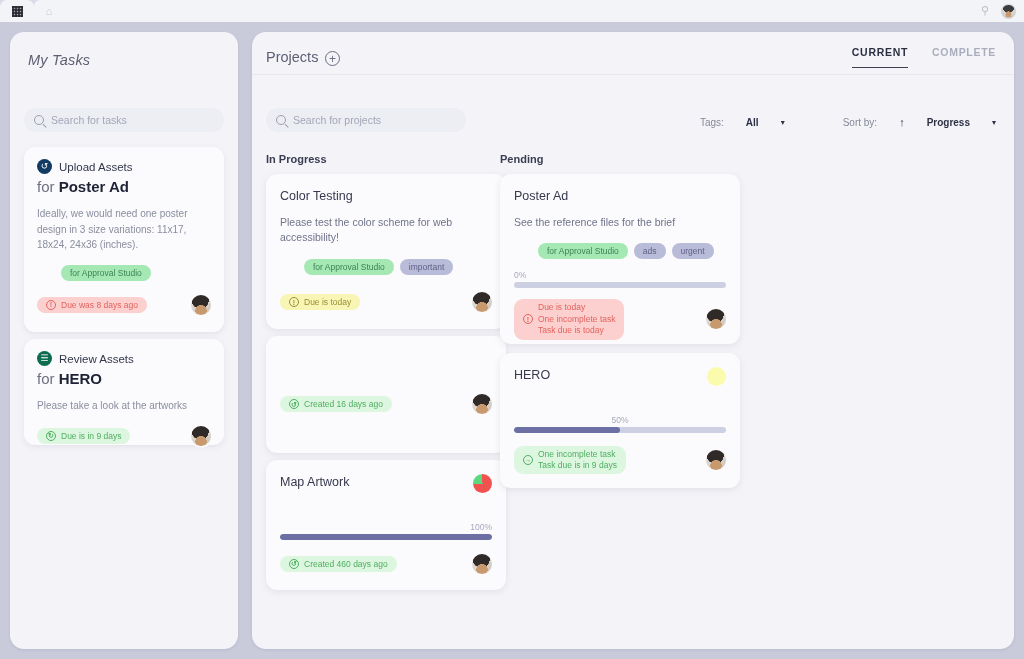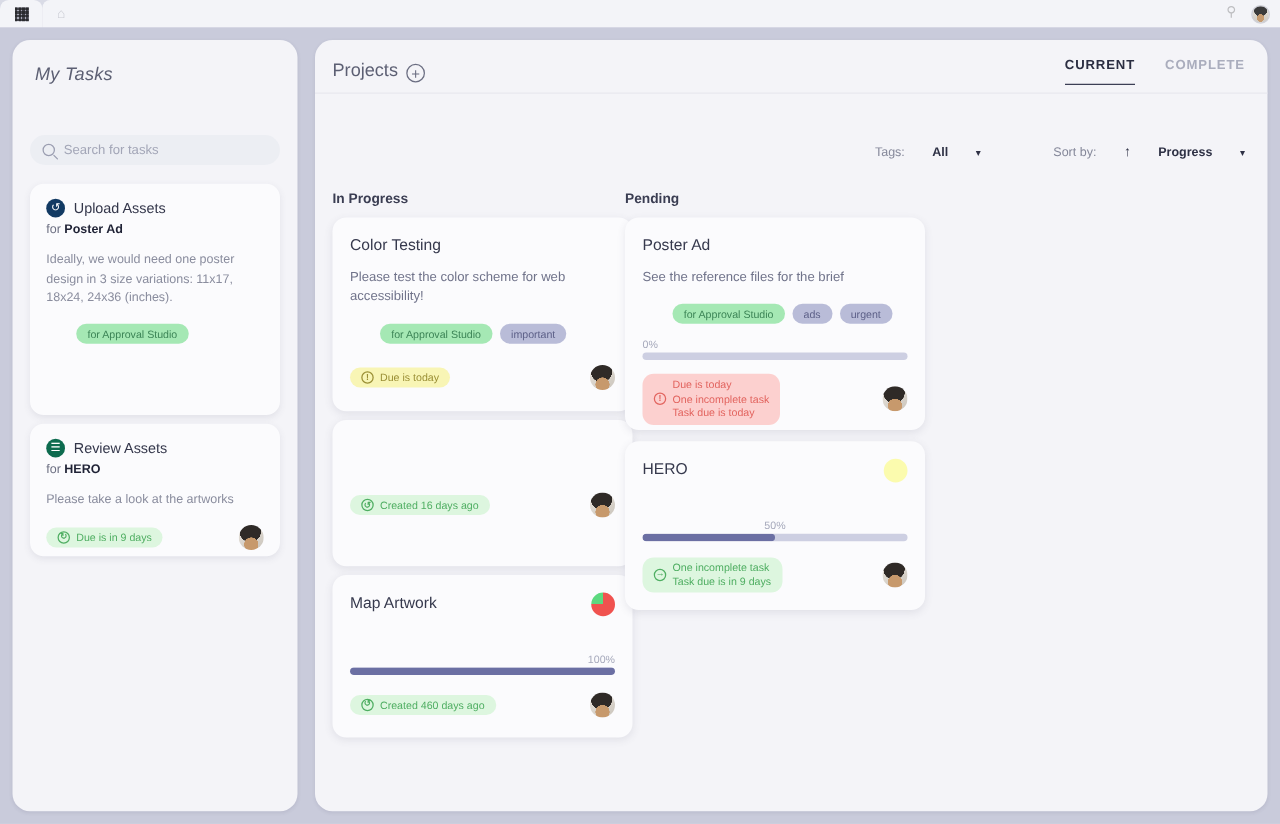--- a/index.html
+++ b/index.html
@@ -101,21 +101,21 @@
 
   .task-head{ display:flex; align-items:center; gap:7px; }
   .task-ico{
     width:15px;height:15px;border-radius:50%;flex:none;
     display:flex;align-items:center;justify-content:center;
     color:#fff;font-size:9px;line-height:1;
   }
   .task-ico.upload{ background:#123a63; }
   .task-ico.review{ background:#0d6b4f; }
   .task-name{ font-size:11.5px; color:#33364a; }
-  .task-for{ font-size:10px; color:#6c6f82; margin-top:4px; }
+  .task-for{ font-size:15px; color:#6c6f82; margin-top:4px; }
   .task-for b{ color:#1f2235; font-weight:700; }
   .task-desc{
     font-size:10px; color:#8a8d9e; line-height:1.55; margin-top:11px;
   }
 
   .pill{
     display:inline-flex; align-items:center; gap:5px;
     border-radius:9px; padding:3px 9px;
     font-size:8.5px; white-space:nowrap;
   }
@@ -254,20 +254,27 @@
         <span class="task-name">Upload Assets</span>
       </div>
       <div class="task-for">
         <span>for</span>
         <b>Poster Ad</b>
       </div>
       <div class="task-desc">Ideally, we would need one poster design in 3 size variations: 11x17, 18x24, 24x36 (inches).</div>
       <div class="tag-row" style="margin-top:12px">
         <span class="pill green-tag">for Approval Studio</span>
       </div>
+      <div class="card-footer" style="margin-top:14px">
+        <span class="pill due-red">
+          <span class="mini-ico">!</span>
+          <span>Due was 8 days ago</span>
+        </span>
+        <span class="avatar"></span>
+      </div>
     </div>
 
     <div class="task-card" id="task-card-1">
       <div class="task-head">
         <span class="task-ico review">☰</span>
         <span class="task-name">Review Assets</span>
       </div>
       <div class="task-for">
         <span>for</span>
         <b>HERO</b>
@@ -286,20 +293,24 @@
   <div class="panel" id="projects-panel">
     <div id="projects-title">Projects</div>
     <div id="add-project-btn">+</div>
     <div id="projects-header-rule"></div>
 
     <div id="tabs">
       <div class="tab active">CURRENT</div>
       <div class="tab inactive">COMPLETE</div>
     </div>
 
+    <div class="search-box" id="projects-search">
+      <span class="search-ico"></span>
+      <span class="search-ph">Search for projects</span>
+    </div>
 
     <div id="filter-row">
       <span class="lbl">Tags:</span>
       <span class="val">All</span>
       <span class="caret">▾</span>
       <span class="filter-gap"></span>
       <span class="lbl">Sort by:</span>
       <span class="sort-arrow">↑</span>
       <span class="val">Progress</span>
       <span class="caret">▾</span>

